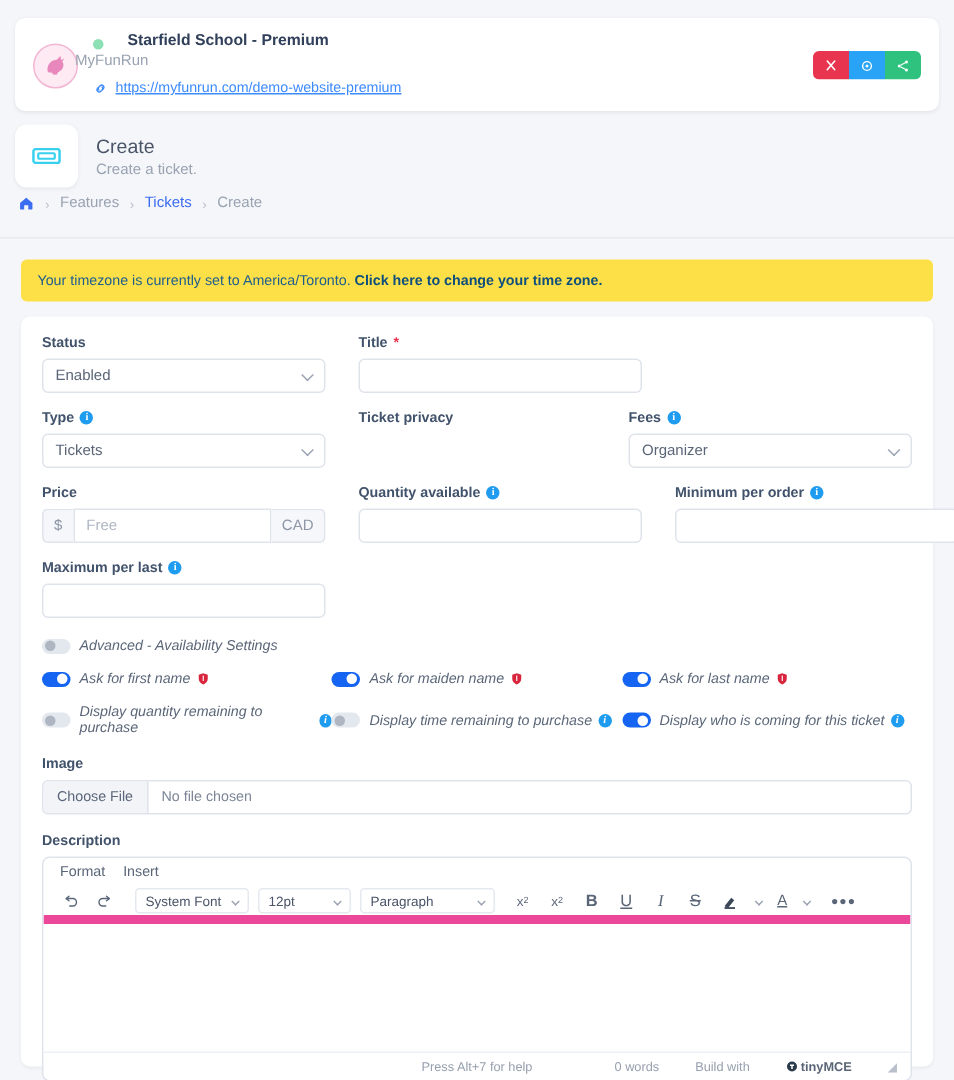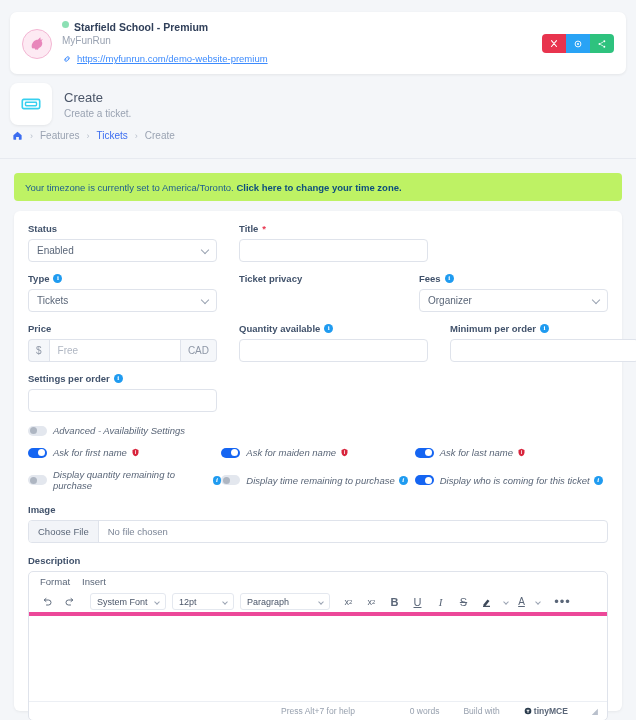--- a/index.html
+++ b/index.html
@@ -23,25 +23,25 @@
   }
   .avatar {
     position: absolute; left: 12px; top: 17px;
     width: 30px; height: 30px; border-radius: 50%;
     background: #fdeaf3; border: 1.5px solid #f3b6d3;
     display: flex; align-items: center; justify-content: center;
     overflow: hidden;
   }
   .site-title-row {
     position: absolute; left: 52px; top: 9px;
-    display: flex; align-items: flex-start; gap: 5px;
+    display: flex; align-items: flex-end; gap: 16px;
   }
   .status-dot { width: 7px; height: 7px; border-radius: 50%; background: #8ce0b4; display:inline-block; }
   .site-title { font-weight: bold; font-size: 10.5px; color: #31405a; }
-  .site-sub { position: absolute; left: 52px; top: 23px; font-size: 10px; color: #9aa3b2; }
+  .site-sub { position: absolute; left: 40px; top: 23px; font-size: 10px; color: #9aa3b2; }
   .site-url-row {
     position: absolute; left: 52px; top: 41px;
     display: flex; align-items: center; gap: 5px;
     font-size: 9.5px; color: #3d8bfd; text-decoration: underline;
   }
   .btn-group {
     position: absolute; right: 12px; top: 22px;
     display: flex; border-radius: 4px; overflow: hidden;
   }
   .gbtn {
@@ -71,21 +71,21 @@
   .crumb-link { color: #3c6df0; }
   .crumb-sep { color: #b9c0cc; font-size: 9px; }
 
   
   .body-wrap {
     position: absolute; left: 0; top: 158px; width: 636px; height: 562px;
     background: #f4f6f9; border-top: 1px solid #e7eaf0;
   }
   .notice {
     position: absolute; left: 14px; top: 14px; width: 608px; height: 28px;
-    background: #bef264; border-radius: 4px;
+    background: #fde047; border-radius: 4px;
     display: flex; align-items: center; padding: 0 11px;
     font-size: 9.5px; color: #1d5d8e;
   }
   .notice b { color: #0d4e7d; }
 
   .form-card {
     position: absolute; left: 14px; top: 52px; width: 608px; height: 500px;
     background: #fff; border-radius: 6px; box-shadow: 0 1px 3px rgba(0,0,0,.06);
   }
 
@@ -166,21 +166,21 @@
   .editor {
     width: 580px; height: 150px; border: 1px solid #dfe3eb; border-radius: 5px;
     background: #fff; overflow: hidden; position: relative;
   }
   .ed-menubar {
     height: 19px; display: flex; align-items: center; gap: 12px;
     padding: 0 11px; font-size: 9.5px; color: #5a6678;
   }
   .ed-toolbar {
     height: 25px; display: flex; align-items: center; gap: 6px;
-    padding: 0 9px; border-bottom: 4px solid #ec4899;
+    padding: 0 9px; border-bottom: 6px solid #ec4899;
   }
   .tb-icon {
     width: 17px; height: 17px; display: flex; align-items: center; justify-content: center;
     color: #5a6678; font-size: 11px;
   }
   .tb-select {
     height: 17px; border: 1px solid #e4e8ef; border-radius: 3px; background: #fff;
     display: flex; align-items: center; padding: 0 6px; gap: 6px;
     font-size: 9px; color: #4a5568; position: relative;
   }
@@ -350,21 +350,21 @@
             </label>
             <div class="ctrl">
               <span></span>
             </div>
           </div>
         </div>
 
         <div class="row" style="margin-bottom:13px;">
           <div class="col pad">
             <label class="fl">
-              <span>Settings per order</span>
+              <span>Maximum per last</span>
               <span class="info-badge">i</span>
             </label>
             <div class="ctrl">
               <span></span>
             </div>
           </div>
         </div>
 
         <div class="toggle-row">
           <div class="tog-item full">

